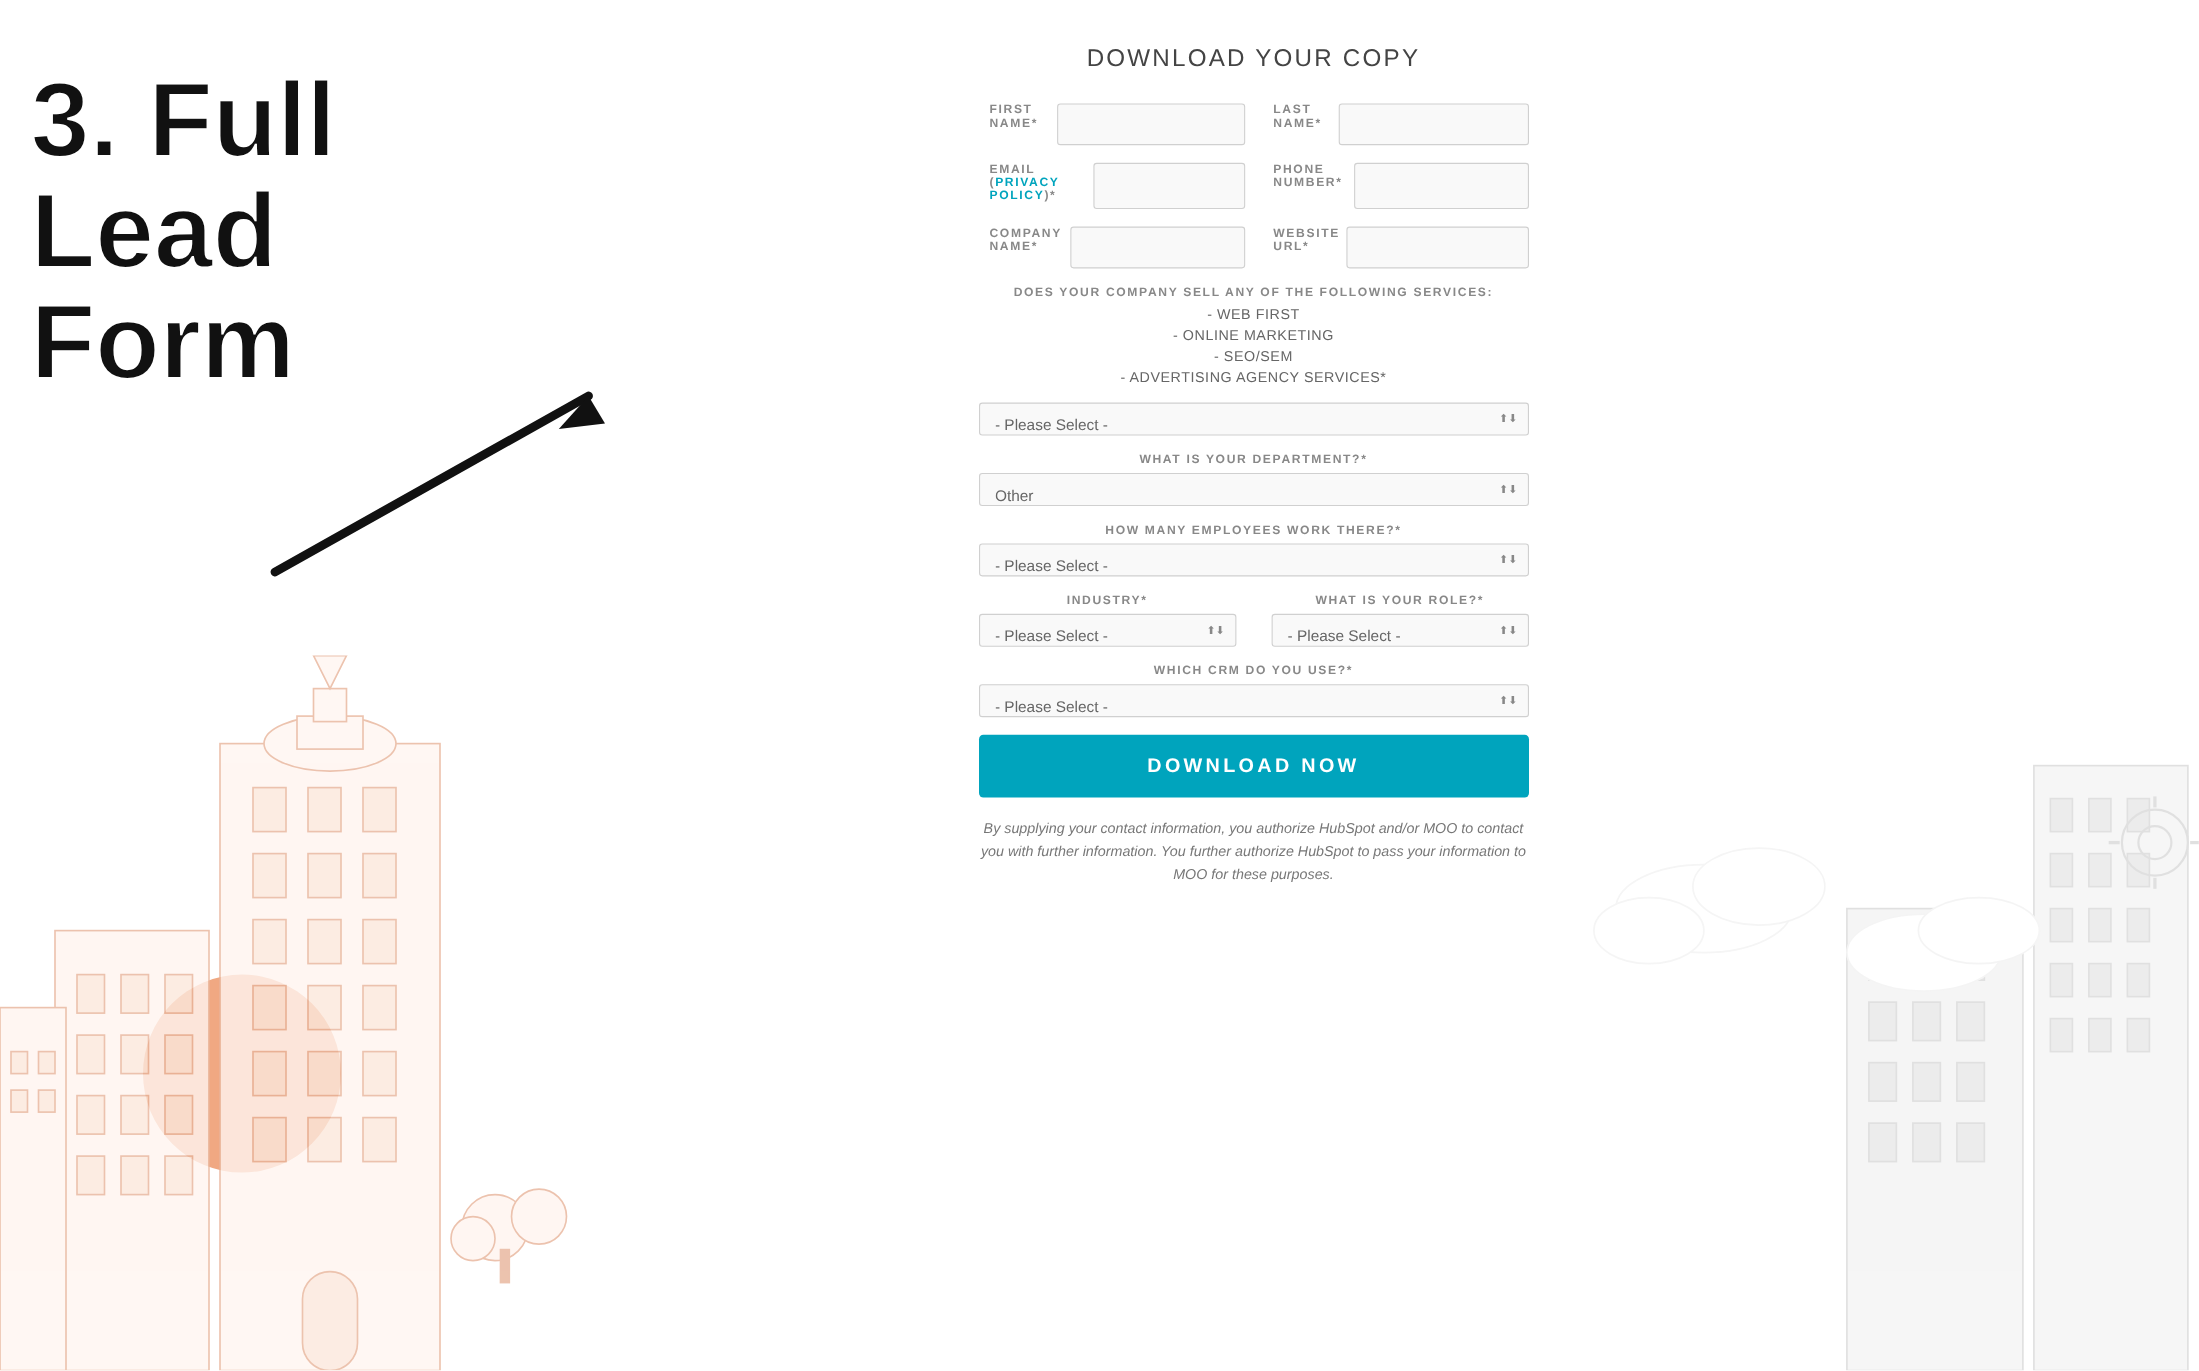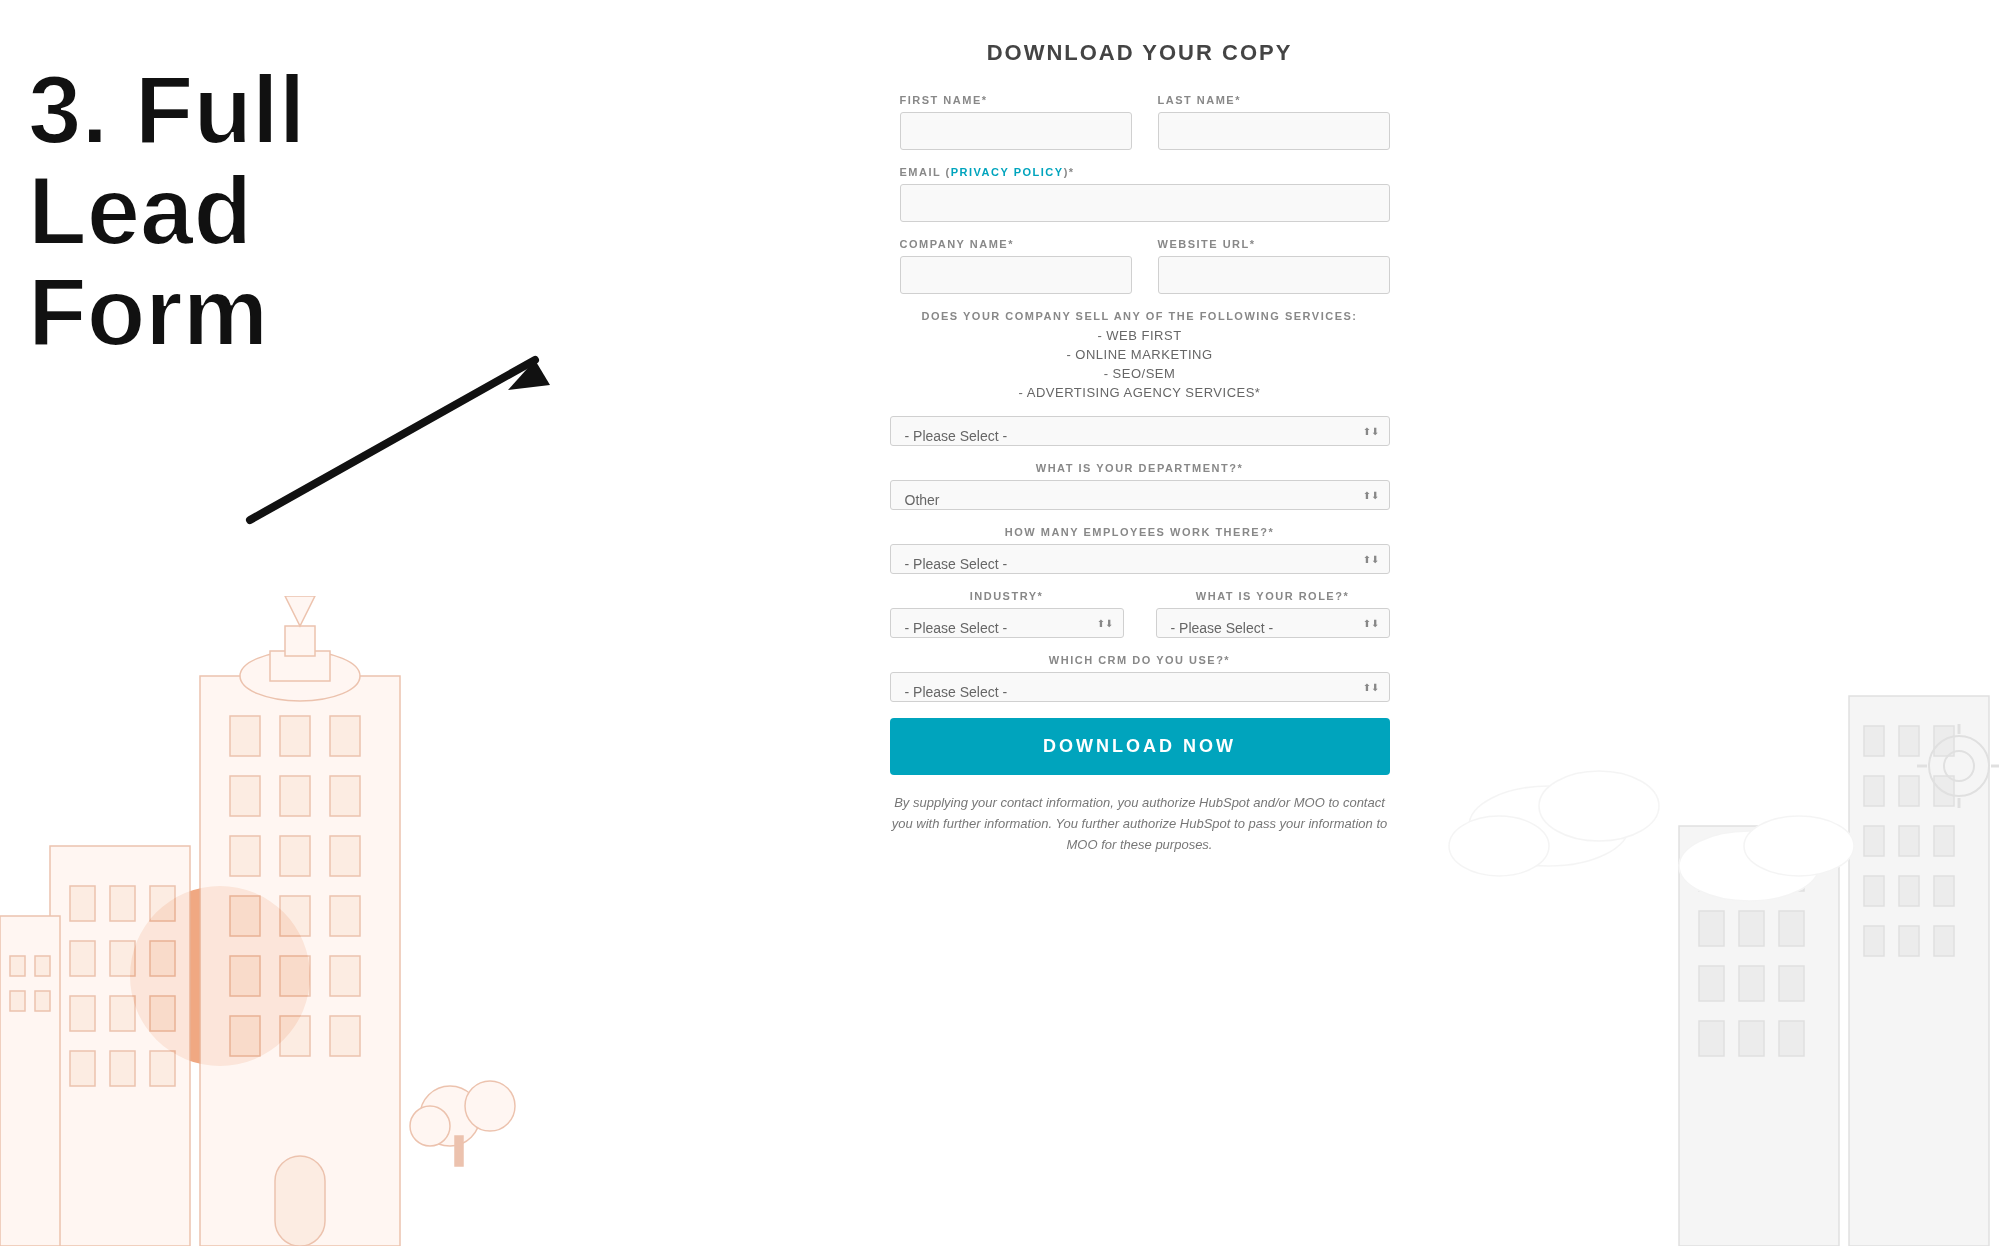--- a/index.html
+++ b/index.html
@@ -53,37 +53,37 @@
       transform: translateX(-50%);
       margin-left: 140px;
       width: 500px;
       z-index: 10;
       background: transparent;
     }
 
     .form-title {
       text-align: center;
       font-size: 22px;
-      font-weight: 700;
+      font-weight: 400;
       color: #444;
       letter-spacing: 2px;
       margin-bottom: 28px;
       text-transform: uppercase;
     }
 
     .form-row {
       display: flex;
       gap: 16px;
       margin-bottom: 16px;
     }
 
     .form-group {
       flex: 1;
       display: flex;
-      flex-direction: column;
+      flex-direction: row;
       padding-left: 10px;
     }
 
     .form-group label {
       font-size: 11px;
       font-weight: 600;
       color: #888;
       letter-spacing: 1.5px;
       text-transform: uppercase;
       margin-bottom: 6px;
@@ -403,20 +403,24 @@
       </div>
     </div>
 
     <div class="form-row">
       <div class="form-group">
         <label>
           EMAIL (<a href="#" class="privacy-link">PRIVACY POLICY</a>)*
         </label>
         <input type="email" style="">
       </div>
+      <div class="form-group">
+        <label>PHONE NUMBER*</label>
+        <input type="tel" style="">
+      </div>
     </div>
 
     <div class="form-row">
       <div class="form-group">
         <label>COMPANY NAME*</label>
         <input type="text" style="">
       </div>
       <div class="form-group">
         <label>WEBSITE URL*</label>
         <input type="text" style="">

